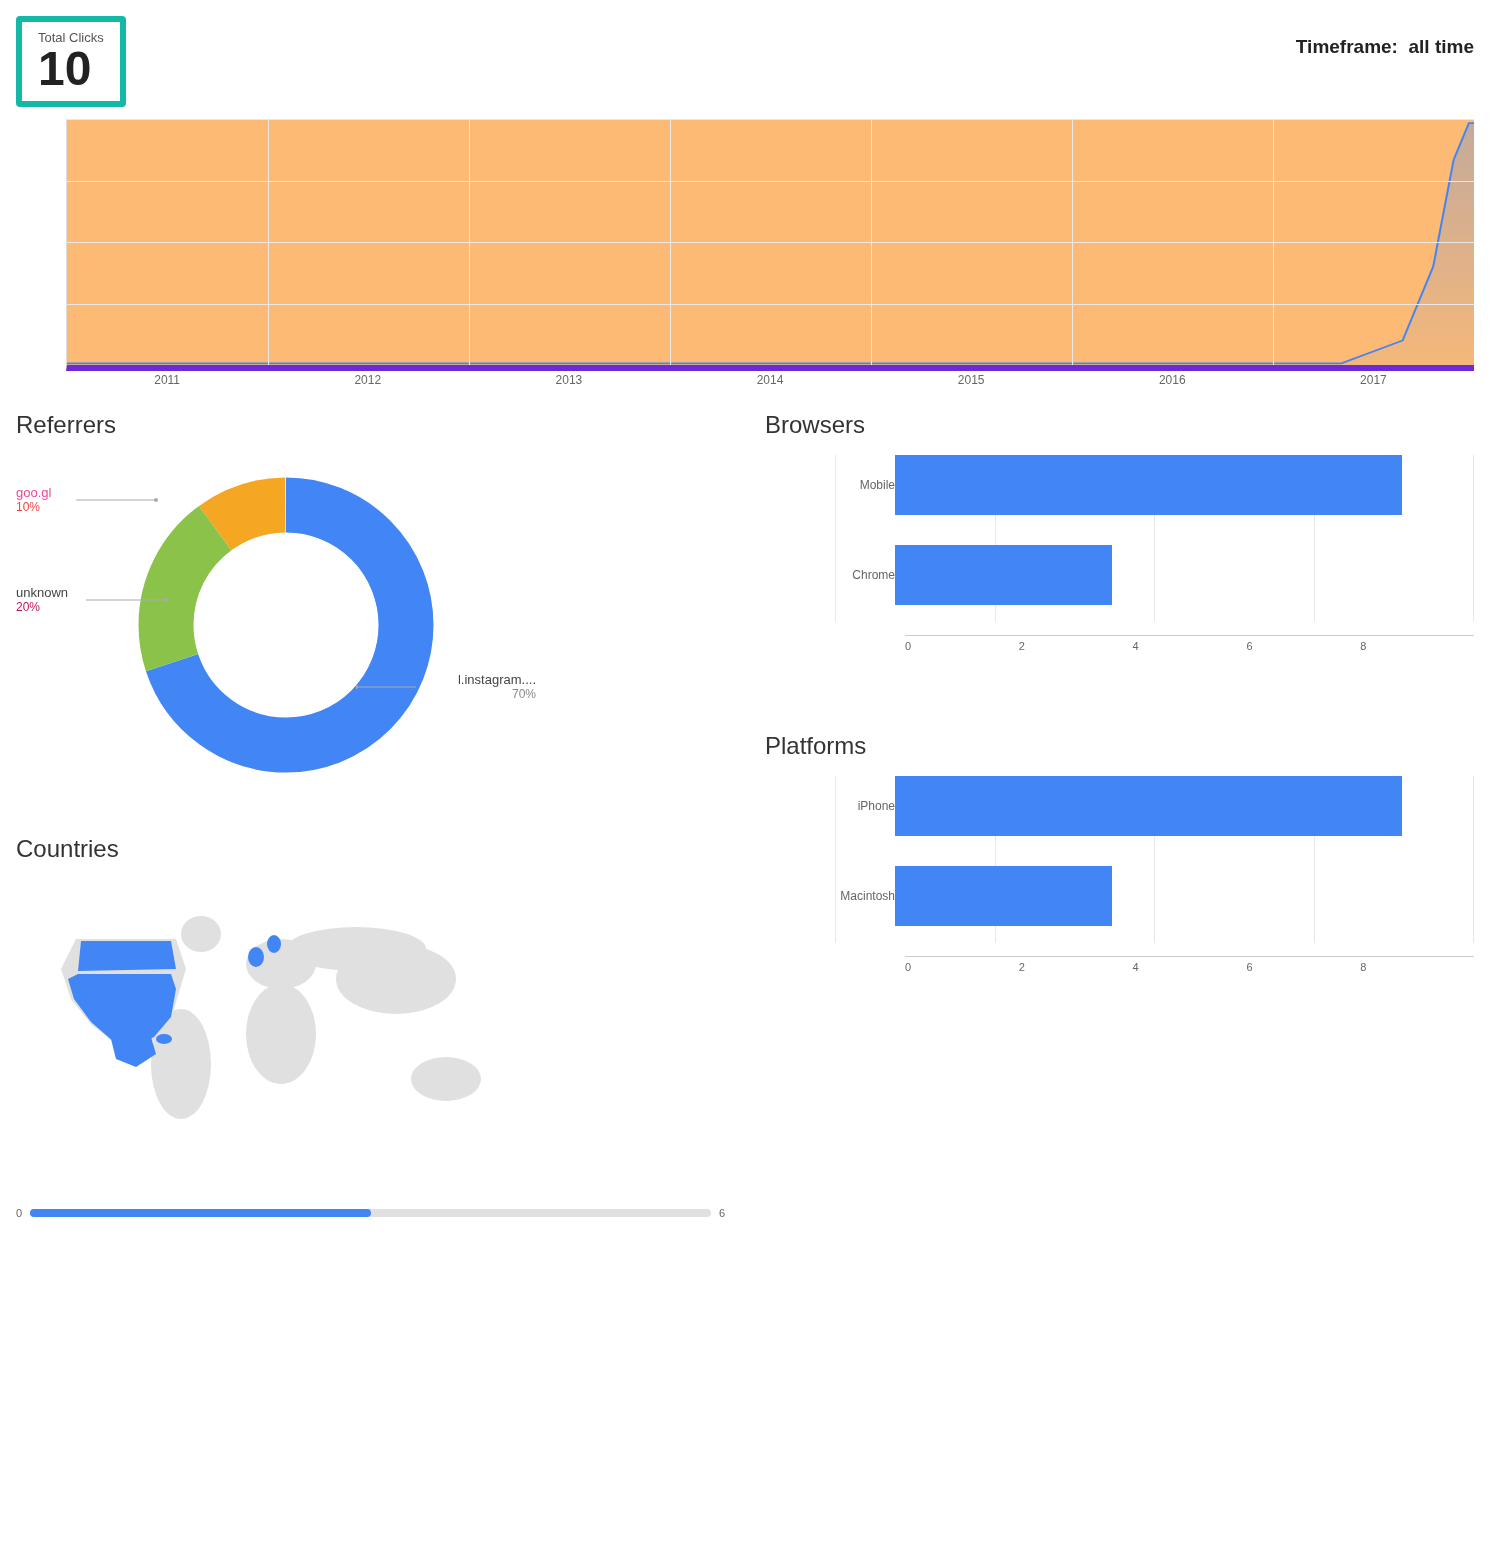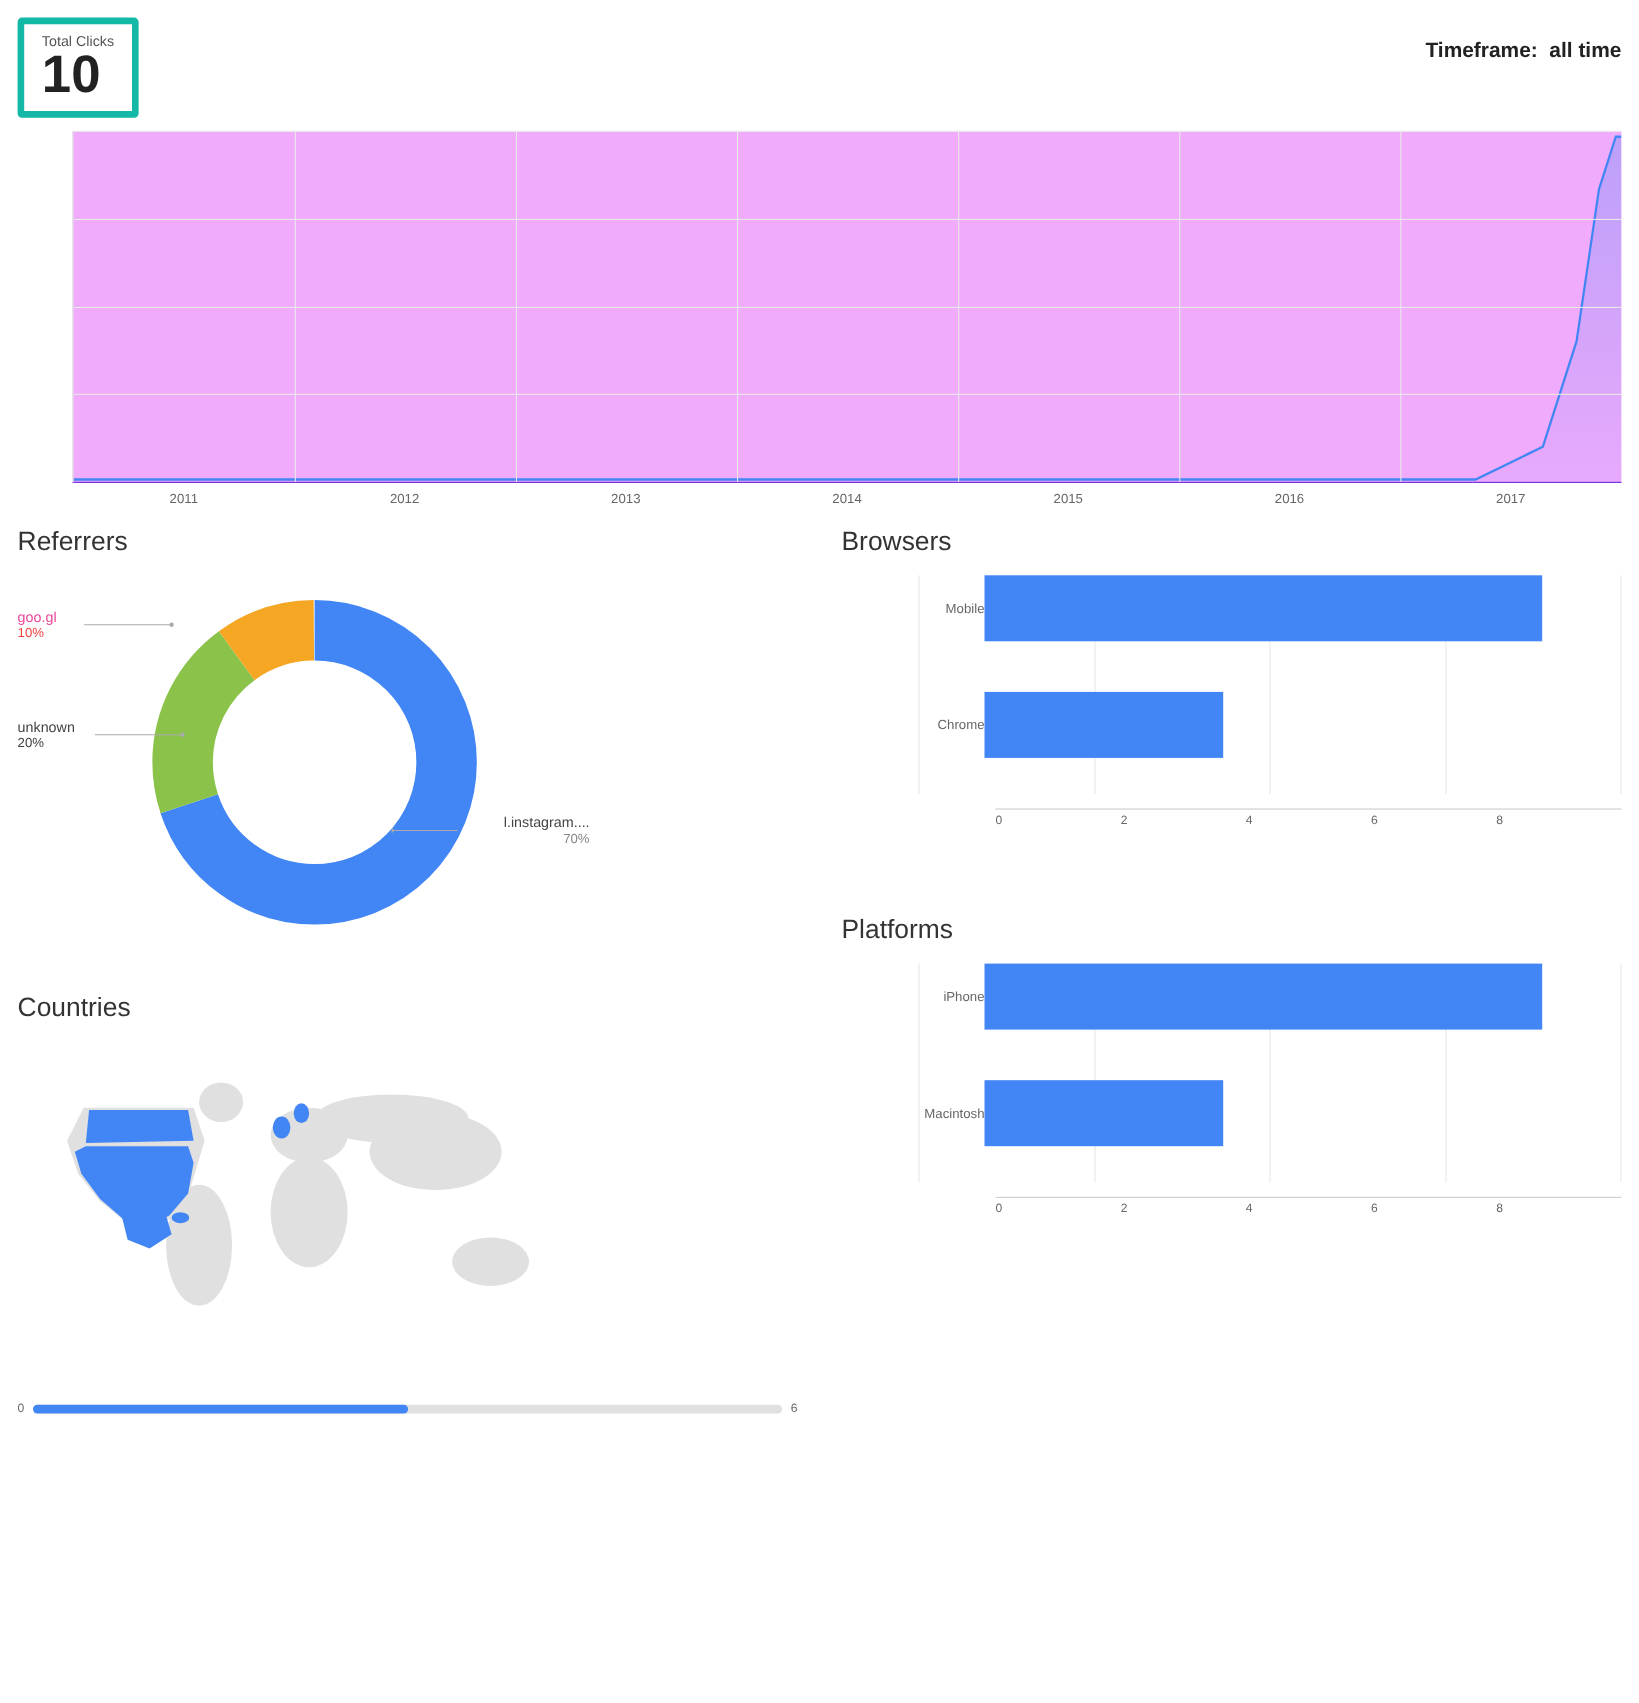--- a/index.html
+++ b/index.html
@@ -45,26 +45,26 @@
       padding-top: 20px;
     }
     .timeframe span {
       font-weight: bold;
       color: #222;
     }
 
     
     .line-chart-container {
       width: 100%;
-      height: 320px;
+      height: 252px;
       border-left: 1px solid #ddd;
-      border-bottom: 1px solid #6d28d9;
+      border-bottom: 6px solid #6d28d9;
       position: relative;
       margin-bottom: 30px;
-      background: #f0abfc;
+      background: #fdba74;
     }
 
     .x-axis-labels {
       position: absolute;
       bottom: -22px;
       left: 0;
       right: 0;
       display: flex;
       justify-content: space-around;
     }
@@ -96,21 +96,21 @@
     
     .donut-container {
       position: relative;
       width: 520px;
       height: 340px;
       margin-bottom: 40px;
     }
     .bar-row {
       display: flex;
       align-items: center;
-      margin-bottom: 46px;
+      margin-bottom: 30px;
       border-radius: 19px;
     }
     .bar-label {
       font-size: 12px;
       color: #666;
       width: 60px;
       text-align: right;
       flex-shrink: 0;
     }
     .bar-track {
@@ -295,21 +295,21 @@
           <div class="label-pct" style="font-size:12px; color:#ef4444;">10%</div>
 
           <svg width="120" height="30" style="position:absolute; top:5px; left:60px;">
             <line x1="0" y1="10" x2="80" y2="10" stroke="#aaa" stroke-width="1"></line>
             <circle cx="80" cy="10" r="2" fill="#aaa"></circle>
           </svg>
         </div>
 
         <div style="position:absolute; left:0; top:130px;">
           <div style="font-size:13px; color:#444;">unknown</div>
-          <div style="font-size:12px; color:#404040;">20%</div>
+          <div style="font-size:12px; color:#be185d;">20%</div>
 
           <svg width="120" height="30" style="position:absolute; top:5px; left:70px;">
             <line x1="0" y1="10" x2="80" y2="10" stroke="#aaa" stroke-width="1"></line>
             <circle cx="80" cy="10" r="2" fill="#aaa"></circle>
           </svg>
         </div>
 
         <div style="position:absolute; right:0; top:217px;">
           <div style="font-size:13px; color:#444; text-align:right;">l.instagram....</div>
           <div style="font-size:12px; color:#888; text-align:right;">70%</div>

